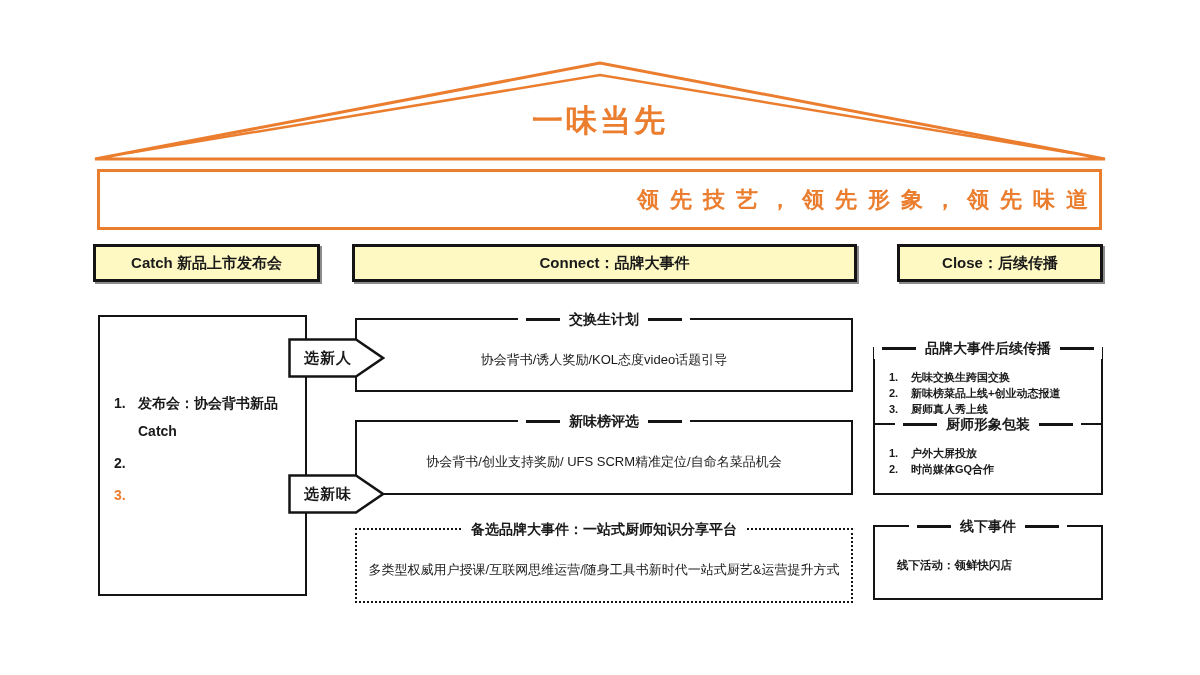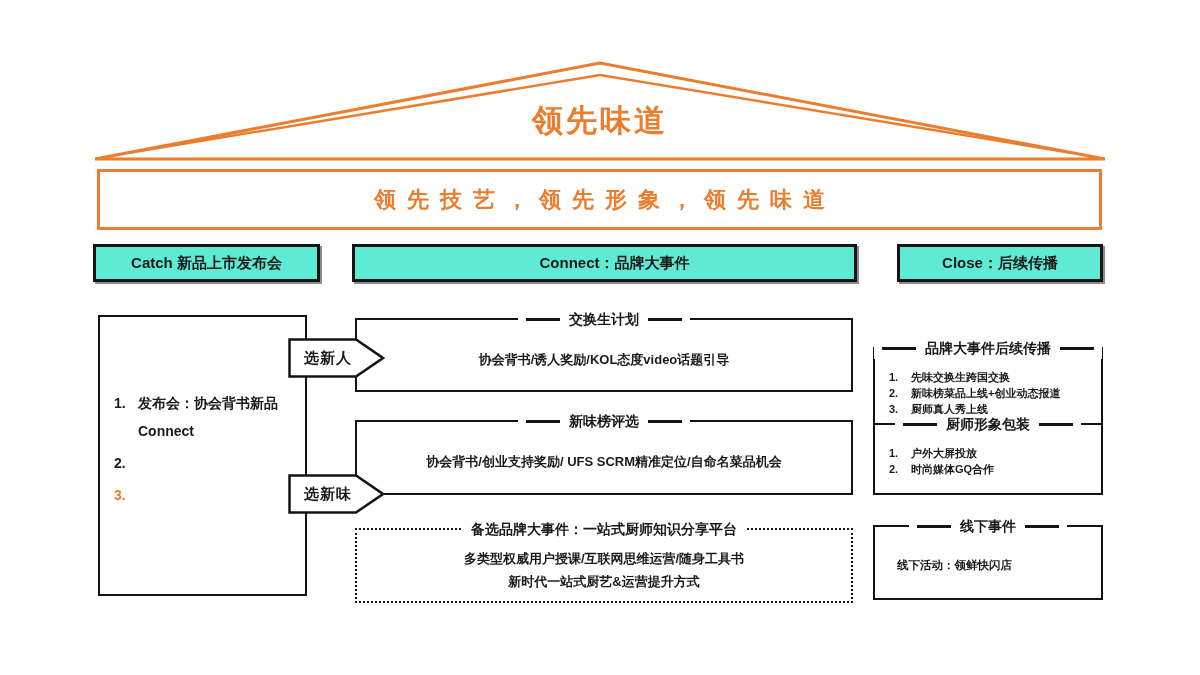--- a/index.html
+++ b/index.html
@@ -6,24 +6,24 @@
   html,body { margin:0; padding:0; background:#fff; }
   body { font-family:"Liberation Sans", sans-serif; color:var(--ink); }
   .stage { position:relative; width:1200px; height:675px; background:#fff; overflow:hidden; }
 
   .roof-svg { position:absolute; left:0; top:0; width:1200px; height:675px; pointer-events:none; }
   .roof-title { position:absolute; left:0; top:100px; width:1200px; text-align:center;
     font-size:31px; font-weight:900; color:var(--accent); letter-spacing:3px; }
 
   .banner { position:absolute; left:97px; top:169px; width:1005px; height:61px;
     border:3px solid var(--accent); box-sizing:border-box;
-    display:flex; align-items:center; justify-content:center; }
+    display:flex; align-items:center; justify-content:flex-end; }
   .banner span { font-size:22px; font-weight:700; color:var(--accent); letter-spacing:11px; text-indent:11px; }
 
-  .hdr { position:absolute; top:244px; height:38px; box-sizing:border-box; background:#5eead4;
+  .hdr { position:absolute; top:244px; height:38px; box-sizing:border-box; background:#fef9c3;
     border:3px solid #141414; box-shadow:2px 2px 0 rgba(0,0,0,0.45);
     display:flex; align-items:center; justify-content:center;
     font-size:15px; font-weight:700; z-index:2; }
   .hdr-catch { left:93px; width:227px; }
   .hdr-connect { left:352px; width:505px;padding-left:20px; }
   .hdr-close { left:897px; width:206px; }
 
   .panel { position:absolute; background:#fff; border:2px solid #141414; box-sizing:border-box; z-index:1; }
   .panel.dotted { border:2px dotted #141414; }
 
@@ -36,23 +36,23 @@
     display:flex; flex-direction:column; justify-content:center; padding:10px 10px 24px 14px; }
   .list-item { display:flex; font-size:14px; font-weight:700; line-height:28px; margin:2px 0; }
   .list-item .num { width:24px; flex:none; }
   .list-item .txt { flex:1; }
   .list-item.hl { color:var(--accent); }
 
   .mid-box { left:355px; width:498px; }
   .mid-box1 { top:318px; height:74px; }
   .mid-box2 { top:420px; height:75px; }
   .mid-box3 { top:528px; height:75px; }
-  .mid-body { position:absolute; inset:0; display:flex; flex-direction:column;
+  .mid-body { position:absolute; inset:0; display:flex; flex-direction:row;
     align-items:center; justify-content:center; padding-top:10px;
-    font-size:13px; font-weight:700; line-height:1.7; text-align:right; }
+    font-size:13px; font-weight:400; line-height:1.7; text-align:right; }
 
   .close-box { left:873px; width:230px; }
   .close-box1 { top:307px; height:81px;margin-top:40px; }
   .close-box2 { top:423px; height:72px; }
   .close-box3 { top:525px; height:75px; }
   .close-list { padding:20px 8px 0 14px; }
   .close-item { display:flex; font-size:11px; font-weight:700; line-height:16px; }
   .close-item .num { width:22px; flex:none; }
   .close-single { position:absolute; inset:0; display:flex; align-items:center;
     padding:6px 0 0 22px; font-size:11.5px; font-weight:700;font-family:Liberation Mono, monospace; }
@@ -67,34 +67,34 @@
 </style>
 </head>
 <body>
 
 <div class="stage">
 
   <svg class="roof-svg" viewBox="0 0 1200 675">
     <polygon points="600,63 95,159 1105,159" fill="none" stroke="#EB7D2E" stroke-width="3"></polygon>
     <polyline points="128,153 600,75 1072,153" fill="none" stroke="#EB7D2E" stroke-width="2.5"></polyline>
   </svg>
-  <div class="roof-title">领先味道</div>
+  <div class="roof-title">一味当先</div>
 
   <div class="banner">
     <span>领先技艺，领先形象，领先味道</span>
   </div>
 
   <div class="hdr hdr-catch">Catch 新品上市发布会</div>
   <div class="hdr hdr-connect">Connect：品牌大事件</div>
   <div class="hdr hdr-close">Close：后续传播</div>
 
   <div class="panel catch-box">
     <div class="list-item">
       <span class="num">1.</span>
-      <span class="txt">发布会：协会背书新品 Connect</span>
+      <span class="txt">发布会：协会背书新品 Catch</span>
     </div>
     <div class="list-item">
       <span class="num">2.</span>
     </div>
     <div class="list-item hl">
       <span class="num">3.</span>
     </div>
   </div>
 
   <div class="arrow arrow1">

